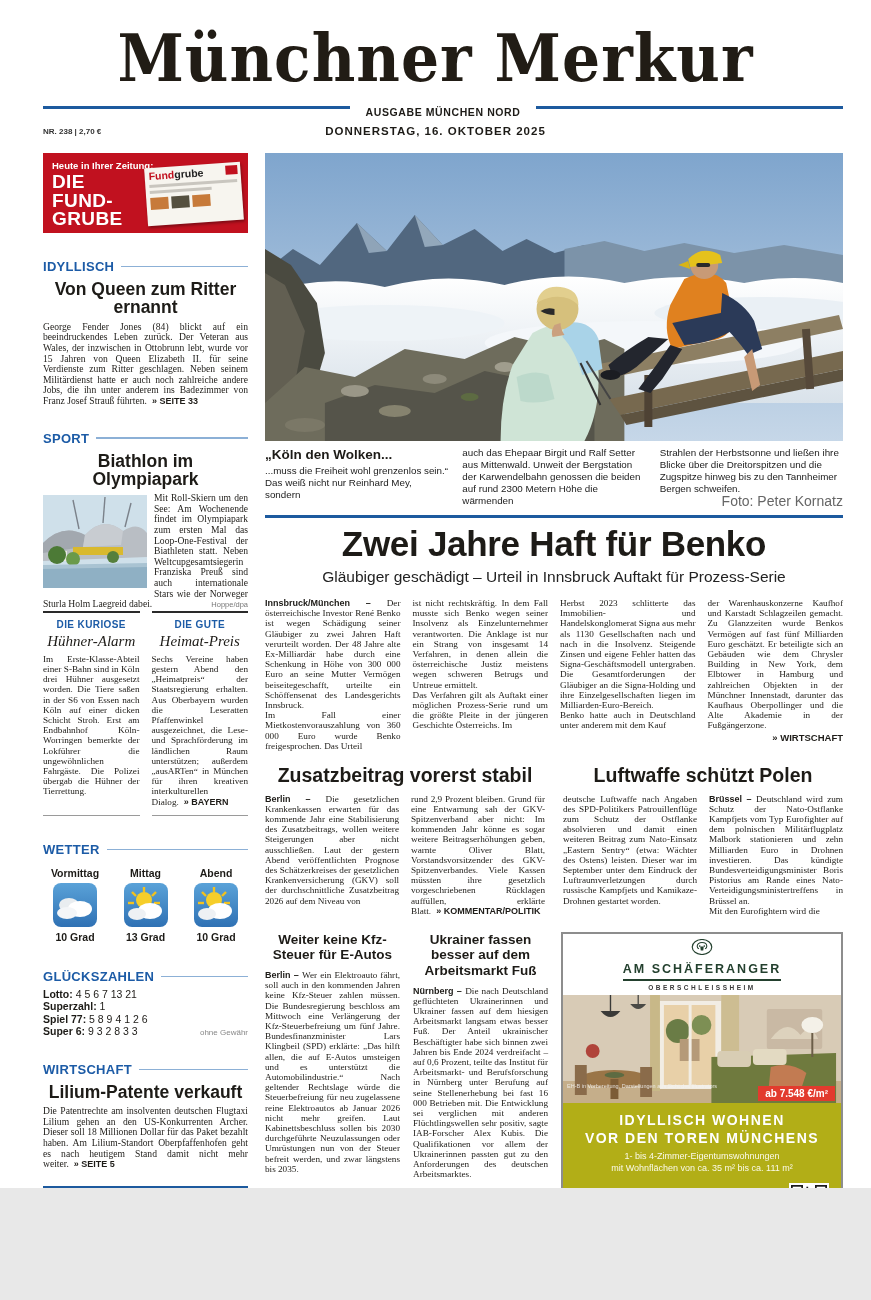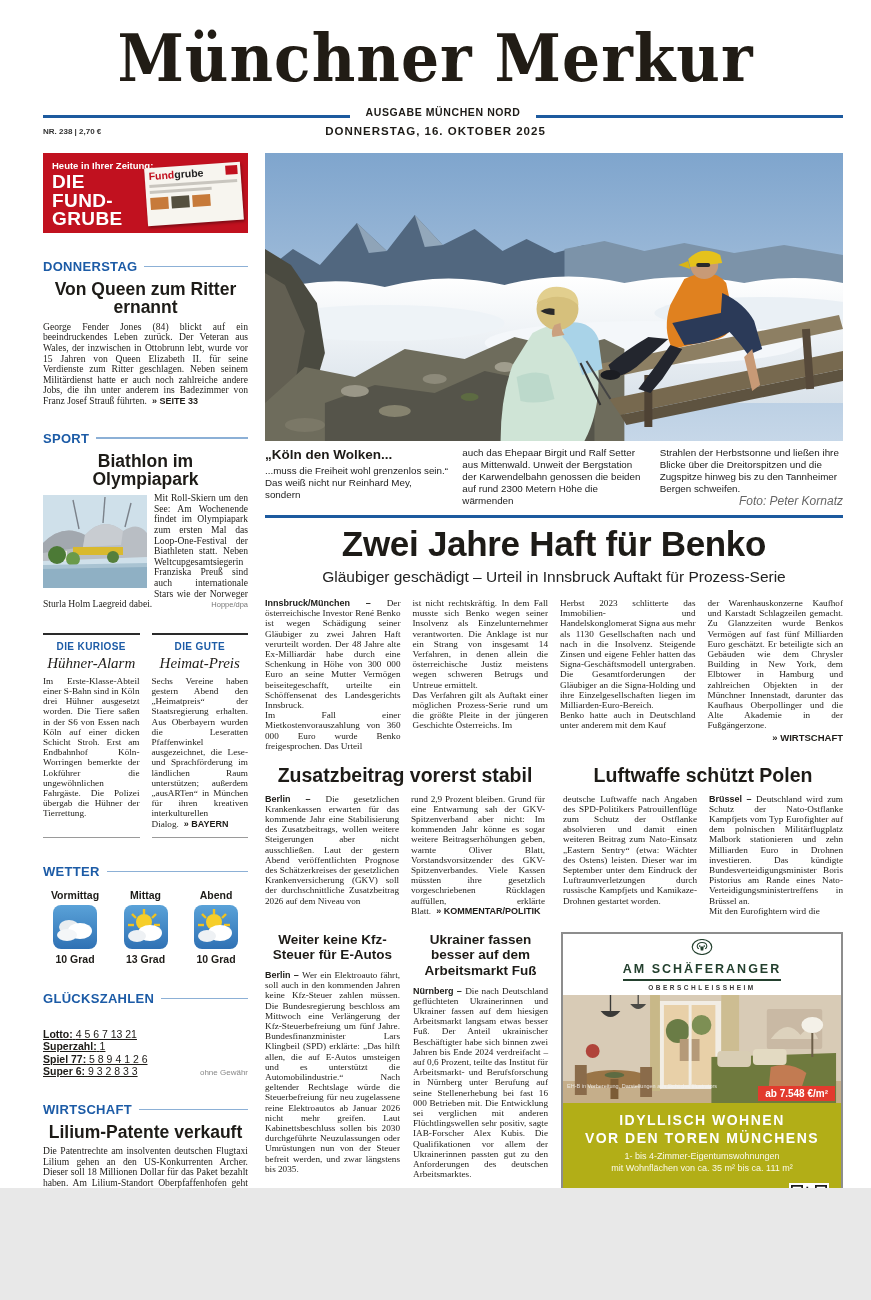--- a/index.html
+++ b/index.html
@@ -2,21 +2,21 @@
 <html lang="de"><head>
 <meta charset="utf-8">
 <style>
   html,body{margin:0;padding:0;background:#e8e8e8;}
   .page{position:relative;width:871px;height:1188px;background:#fff;margin:0 auto;
         font-family:"Liberation Sans",sans-serif;color:#1d1b17;overflow:hidden;}
   
   .masthead{position:relative;padding-top:28px;}
   .nameplate{font-family:"DejaVu Serif",serif;font-weight:bold;font-size:60px;line-height:1;
              text-align:center;color:#211c15;letter-spacing:1px;transform:scaleY(1.08);margin:0 0 18px;}
-  .edition-row{display:flex;align-items:flex-end;gap:16px;margin:0 28px 0 43px;}
+  .edition-row{display:flex;align-items:flex-start;gap:16px;margin:0 28px 0 43px;}
   .edition-row .rule{flex:1;height:3px;background:#1d5a9e;}
   .edition-label{font-weight:bold;font-size:10.5px;letter-spacing:.6px;white-space:nowrap;}
   .date-line{text-align:center;font-weight:bold;font-size:11.5px;letter-spacing:1px;margin-top:7px;}
   .issue-line{position:absolute;left:43px;bottom:1px;font-size:8px;font-weight:bold;color:#333;}
   
   .content{display:flex;gap:17px;padding:0 28px 0 43px;margin-top:16px;}
   .sidebar{width:205px;flex:none;}
   .main{flex:1;min-width:0;}
   
   .promo{position:relative;background:#c1111f;color:#fff;height:80px;padding:7px 9px;box-sizing:border-box;overflow:hidden;}
@@ -34,48 +34,48 @@
   .section-head{display:flex;align-items:center;gap:7px;color:#1c5ba6;font-weight:bold;
                 font-size:13px;letter-spacing:.3px;}
   .section-head .rule{flex:1;height:1.5px;background:#8cb0d6;}
   .side-headline{font-size:17.5px;font-weight:bold;text-align:center;margin:6px 0 5px;line-height:1.05;}
   .side-body{font-family:"Liberation Serif",serif;font-size:9.6px;line-height:10.6px;
              text-align:justify;color:#1e1c18;margin:0;white-space:pre-line;hyphens:auto;}
   .ref{font-family:"Liberation Sans",sans-serif;font-weight:bold;font-size:9px;white-space:nowrap;padding-left:5px;}
   .blk{margin-top:24px;}
   .sport-img{float:left;width:104px;height:93px;margin:2px 7px 2px 0;}
   .credit{font-family:"Liberation Sans",sans-serif;font-size:7.5px;color:#777;float:right;padding-top:1px;}
-  .duo{display:grid;grid-template-columns:1fr 1fr;gap:12px;margin-top:22px;}
+  .duo{display:grid;grid-template-columns:1fr 1fr;gap:12px;}
   .duo-col{border-top:2px solid #2a2a2a;border-bottom:1px solid #9a9a9a;padding:6px 0 8px;}
   .duo-label{color:#1c5ba6;font-weight:bold;font-size:10px;text-align:center;letter-spacing:.4px;}
   .duo-title{font-family:"Liberation Serif",serif;font-style:italic;font-size:15px;text-align:center;margin:3px 0 4px;}
   .duo-body{font-family:"Liberation Serif",serif;font-size:9.2px;line-height:10.2px;text-align:justify;margin:0;}
   .weather-row{display:flex;justify-content:space-between;margin-top:10px;padding:0 2px;}
   .weather-cell{width:60px;text-align:center;}
   .weather-label,.weather-temp{font-weight:bold;font-size:10.5px;}
   .weather-icon{width:44px;height:44px;margin:4px auto;display:block;}
   .lucky{margin-top:26px;}
-  .lucky-rows{position:relative;margin-top:22px;text-decoration:underline;}
+  .lucky-rows{position:relative;margin-top:4px;}
   .lucky-row{font-size:10.5px;line-height:12.5px;}
   .lucky-row b{font-weight:bold;}
   .disclaimer{position:absolute;right:0;bottom:1px;font-size:8px;color:#888;}
   .service{margin-top:16px;border-top:2px solid #1d5a9e;border-bottom:2px solid #1d5a9e;
            padding:9px 0;display:flex;align-items:center;gap:8px;}
   .svc-text{flex:1;text-align:center;font-weight:bold;font-size:17px;line-height:1.25;}
   .barcode{position:relative;width:100px;height:46px;flex:none;}
   .barcode .serial{position:absolute;top:0;right:4px;font-size:6.5px;letter-spacing:1px;}
   .barcode .bars{position:absolute;top:8px;left:2px;right:2px;height:28px;
        background:repeating-linear-gradient(90deg,#161616 0 1px,#fff 1px 2.2px,#161616 2.2px 3.4px,#fff 3.4px 4.6px,#161616 4.6px 5px,#fff 5px 6.4px);}
   .barcode .num{position:absolute;bottom:0;left:0;right:0;text-align:center;font-size:7px;letter-spacing:1.5px;}
   
   .hero{display:block;width:100%;height:288px;}
   .caption-row{display:grid;grid-template-columns:1fr 1fr 1fr;gap:14px;padding:6px 0 7px;}
   .cap-title{font-weight:bold;font-size:13.5px;margin:0 0 3px;}
   .cap-text{font-size:9.8px;line-height:12px;margin:0;color:#222;}
-  .photo-credit{font-size:12px;color:#666;float:right;font-style:italic;}
+  .photo-credit{font-size:14px;color:#666;float:right;}
   .blue-rule{height:3px;background:#1d5a9e;margin:1px 0 8px;}
   .lead-headline{font-size:35px;font-weight:bold;text-align:center;letter-spacing:-.3px;margin:4px 0 7px;line-height:1;}
   .lead-subhead{font-size:15.5px;font-weight:normal;text-align:center;margin:0 0 12px;color:#222;}
   .lead-cols{display:grid;grid-template-columns:repeat(4,1fr);gap:12px;}
   .art-body{font-family:"Liberation Serif",serif;font-size:9.2px;line-height:10.2px;
             text-align:justify;color:#1e1c18;white-space:pre-line;hyphens:auto;}
   .dateline{font-family:"Liberation Sans",sans-serif;font-weight:bold;font-size:9px;}
   .ref-right{display:block;text-align:right;font-family:"Liberation Sans",sans-serif;font-weight:bold;font-size:9.5px;margin-top:2px;}
   .second-row{display:grid;grid-template-columns:1fr 1fr;gap:18px;margin-top:14px;}
   .art2-headline{font-size:19.5px;font-weight:bold;text-align:center;margin:0 0 8px;line-height:1.05;}
@@ -141,21 +141,21 @@
           <div class="paper-strip">
               <i></i>
               <i class="dark"></i>
               <i></i>
             </div>
         </div>
       </div>
 
       <section class="blk" style="margin-top:26px">
         <div class="section-head">
-          <span>DONNERSTAG</span>
+          <span>IDYLLISCH</span>
             <span class="rule"></span>
         </div>
         <h2 class="side-headline">Von Queen zum Ritter ernannt</h2>
         <p class="side-body"><span>George Fender Jones (84) blickt auf ein beeindruckendes Leben zurück. Der Veteran aus Wales, der inzwischen in Ottobrunn lebt, wurde vor 15 Jahren von Queen Elizabeth II. für seine Verdienste zum Ritter geschlagen. Neben seinem Militärdienst hatte er auch noch zahlreiche andere Jobs, die ihn unter anderem ins Badezimmer von Franz Josef Strauß führten.</span><b class="ref">» SEITE 33</b></p>
       </section>
 
       <section class="blk">
         <div class="section-head">
           <span>SPORT</span>
             <span class="rule"></span>

